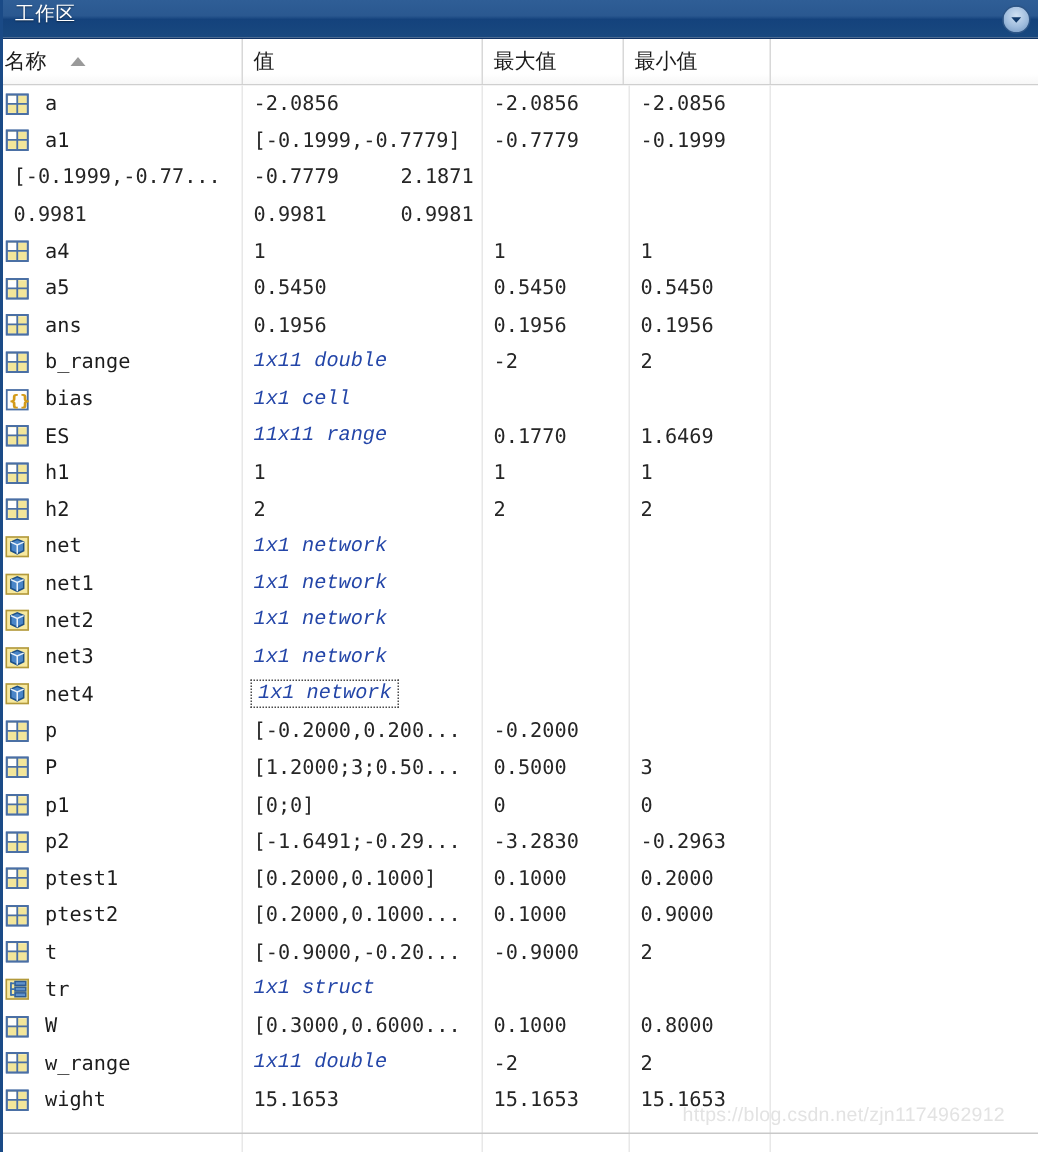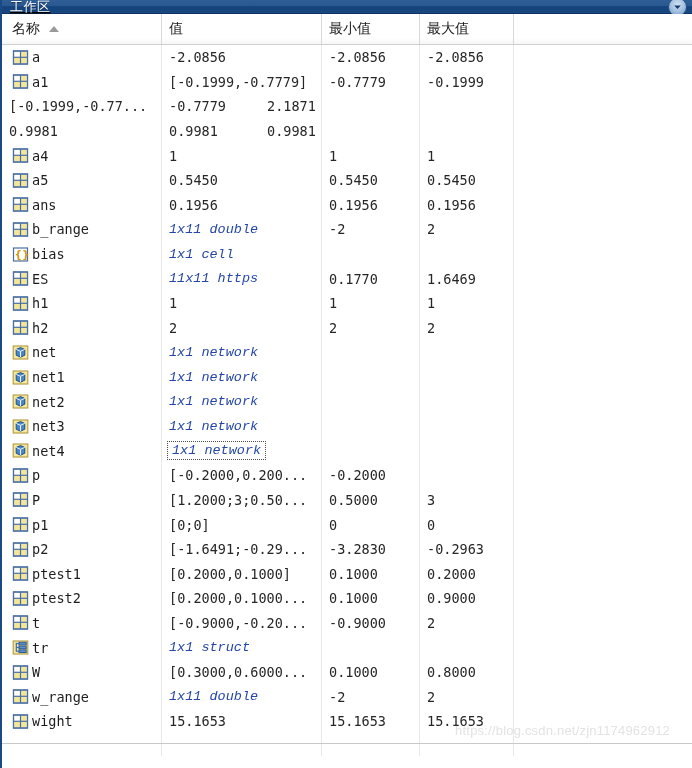--- a/index.html
+++ b/index.html
@@ -13,27 +13,26 @@
     position: relative;
     width: 692px; height: 768px;
     background: #ffffff;
     border-left: 2px solid #1a4a86;
     overflow: hidden;
   }
 
   
   .titlebar {
     position: relative;
-    height: 14px;
+    height: 26px;
     background: linear-gradient(to bottom, #2f5e96 0%, #2a5890 42%, #14427c 52%, #19497f 100%);
     border-bottom: 1px solid #0e3264;
     display: flex;
-    align-items: center;
+    align-items: flex-start;
     padding-left: 8px;
-    text-decoration: underline;
   }
   .titlebar .title {
     color: #ffffff;
     font-size: 13px;
     letter-spacing: .5px;
     text-shadow: 0 1px 1px rgba(0,0,0,.45);
     font-family: "DejaVu Sans", "Liberation Sans", sans-serif;
   }
   .titlebar .tb-actions {
     position: absolute;
@@ -108,21 +107,21 @@
   .row .cell {
     height: 100%;
     display: flex;
     align-items: center;
     font-size: 13.5px;
     color: #262626;
     font-family: "DejaVu Sans Mono", "Liberation Mono", monospace;
     white-space: nowrap;
     overflow: hidden;
   }
-  .cell.c-name { padding-left: 10px; gap: 3px; }
+  .cell.c-name { padding-left: 1px; gap: 10px; }
   .cell.c-value { padding-left: 7px; }
   .cell.c-min, .cell.c-max { padding-left: 7px; }
 
   .vname { font-size: 13.5px; color: #1d1d1d; }
 
   
   .summary {
     font-style: italic;
     color: #2446a8;
     font-family: Liberation Mono, monospace;
@@ -192,25 +191,25 @@
   <div class="table-wrap">
 
     <div class="hdr">
       <div class="cell c-name">
         <span>名称</span>
         <span class="sort-caret"></span>
       </div>
       <div class="cell c-value">
         <span>值</span>
       </div>
+      <div class="cell c-max">
+        <span>最大值</span>
+      </div>
       <div class="cell c-min">
         <span>最小值</span>
-      </div>
-      <div class="cell c-max">
-        <span>最大值</span>
       </div>
       <div class="cell c-pad"></div>
     </div>
 
     <div class="body" id="tbody">
       <div class="gridlines">
         <i style="left:159px"></i>
         <i style="left:319px"></i>
         <i style="left:417px"></i>
         <i style="left:511px"></i>
@@ -416,21 +415,21 @@
               <rect x="8.8" y="2" width="5.8" height="5" fill="#f3e69a"></rect>
               <rect x="2.5" y="7.6" width="5.8" height="5.6" fill="#f3e69a"></rect>
               <rect x="8.8" y="7.6" width="5.8" height="5.6" fill="#f3e69a"></rect>
               <line x1="8.5" y1="1.2" x2="8.5" y2="13.8" stroke="#4a6fa5" stroke-width="1.2"></line>
               <line x1="1.8" y1="7.3" x2="15.2" y2="7.3" stroke="#4a6fa5" stroke-width="1.2"></line>
               <rect x="1.5" y="1" width="14" height="13" fill="none" stroke="#4a6fa5" stroke-width="1.2"></rect>
             </svg>
             <span class="vname">ES</span>
           </div>
           <div class="cell c-value">
-            <span class="summary">11x11 https</span>
+            <span class="summary">11x11 range</span>
           </div>
           <div class="cell c-min">
             <span>0.1770</span>
           </div>
           <div class="cell c-max">
             <span>1.6469</span>
           </div>
           <div class="cell c-pad"></div>
         </div>
         <div class="row">

